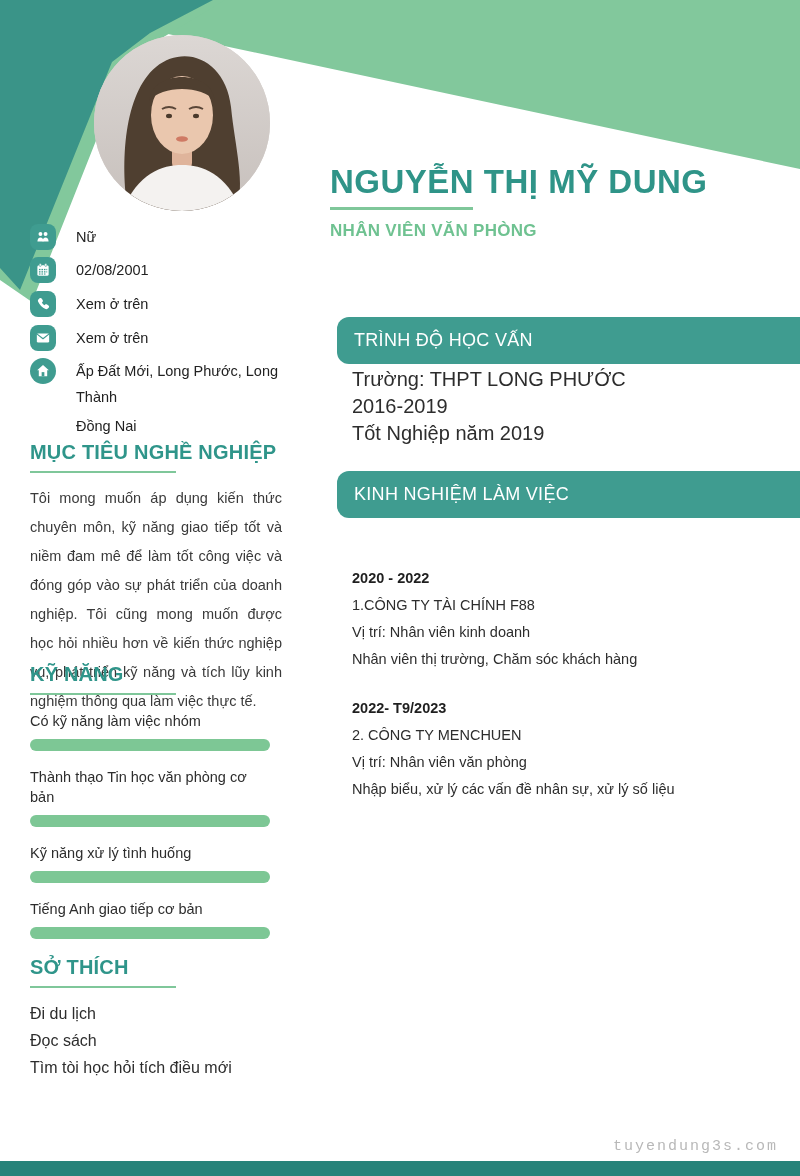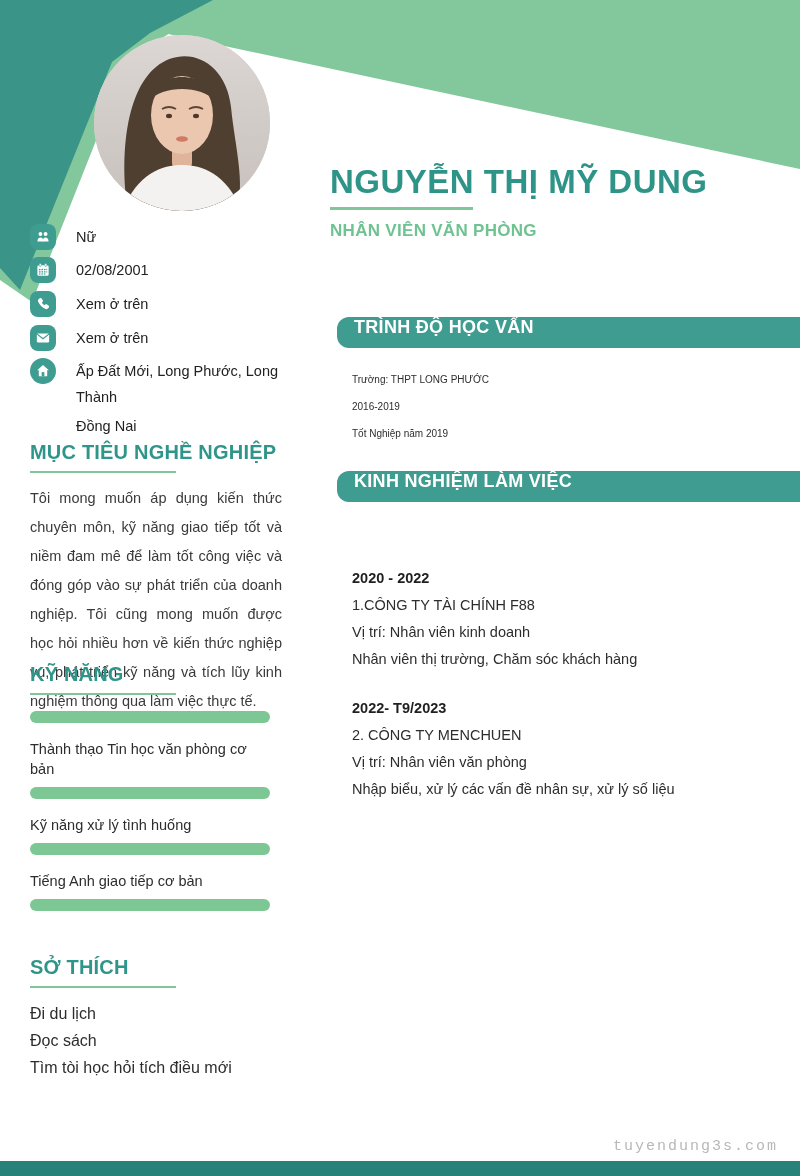--- a/index.html
+++ b/index.html
@@ -94,33 +94,33 @@
   .skill-bar-track { width: 240px; height: 12px; border-radius: 7px; background: transparent; }
   .skill-bar-fill { height: 12px; border-radius: 7px; background: #7dc795; width: 100%; }
 
   .hobbies { position: absolute; left: 30px; top: 956px; width: 252px; }
   .hobby-list { margin-top: 12px; }
   .hobby-item { font-size: 16px; color: #2d2d2d; line-height: 27px; }
 
   
   .section-bar {
     position: absolute; left: 337px;
-    width: 463px; height: 31px;
+    width: 463px; height: 47px;
     background: #3f9c90;
     border-radius: 12px 0 0 12px;
-    display: flex; 
+    display: flex; align-items: center;
     padding-left: 17px;
-    color: #ffffff; font-size: 18px; font-weight: bold;
+    color: #ffffff; font-size: 18px; font-weight: normal;
     letter-spacing: 0.3px;
   }
   .bar-education { top: 317px; }
   .bar-experience { top: 471px; }
 
   .edu-block { position: absolute; left: 352px; top: 366px; width: 430px; }
-  .edu-line { font-size: 10px; color: #2d2d2d; line-height: 27px; }
+  .edu-line { font-size: 20px; color: #2d2d2d; line-height: 27px; }
 
   .exp-block { position: absolute; left: 352px; top: 521px; width: 440px; margin-top: 44px; }
   .exp-job + .exp-job { margin-top: 22px; }
   .exp-period { font-size: 14.5px; font-weight: bold; color: #1f1f1f; line-height: 27px; }
   .exp-line { font-size: 14.5px; color: #2d2d2d; line-height: 27px; }
 
   
   .watermark {
     position: absolute; right: 22px; top: 1138px;
     font-family: "Liberation Mono", "DejaVu Sans Mono", monospace;
@@ -241,20 +241,21 @@
     <div class="section-heading">MỤC TIÊU NGHỀ NGHIỆP</div>
     <div class="heading-underline"></div>
     <div class="objective-text">Tôi mong muốn áp dụng kiến thức chuyên môn, kỹ năng giao tiếp tốt và niềm đam mê để làm tốt công việc và đóng góp vào sự phát triển của doanh nghiệp. Tôi cũng mong muốn được học hỏi nhiều hơn về kiến thức nghiệp vụ, phát triển kỹ năng và tích lũy kinh nghiệm thông qua làm việc thực tế.</div>
   </div>
 
   <div class="skills">
     <div class="section-heading">KỸ NĂNG</div>
     <div class="heading-underline"></div>
 
     <div class="skill-item">
+      <div class="skill-label">Có kỹ năng làm việc nhóm</div>
       <div class="skill-bar-track">
           <div class="skill-bar-fill" style="width: 100%;"></div>
         </div>
     </div>
     <div class="skill-item">
       <div class="skill-label">Thành thạo Tin học văn phòng cơ bản</div>
       <div class="skill-bar-track">
           <div class="skill-bar-fill" style="width: 100%;"></div>
         </div>
     </div>

